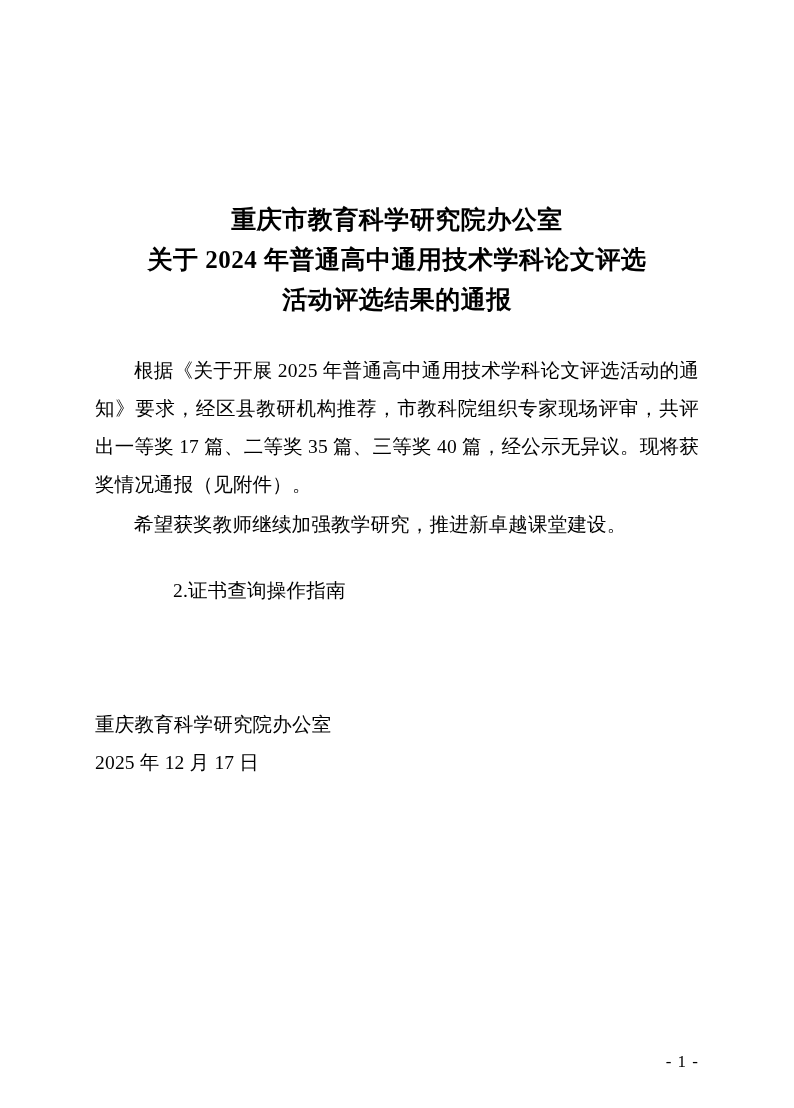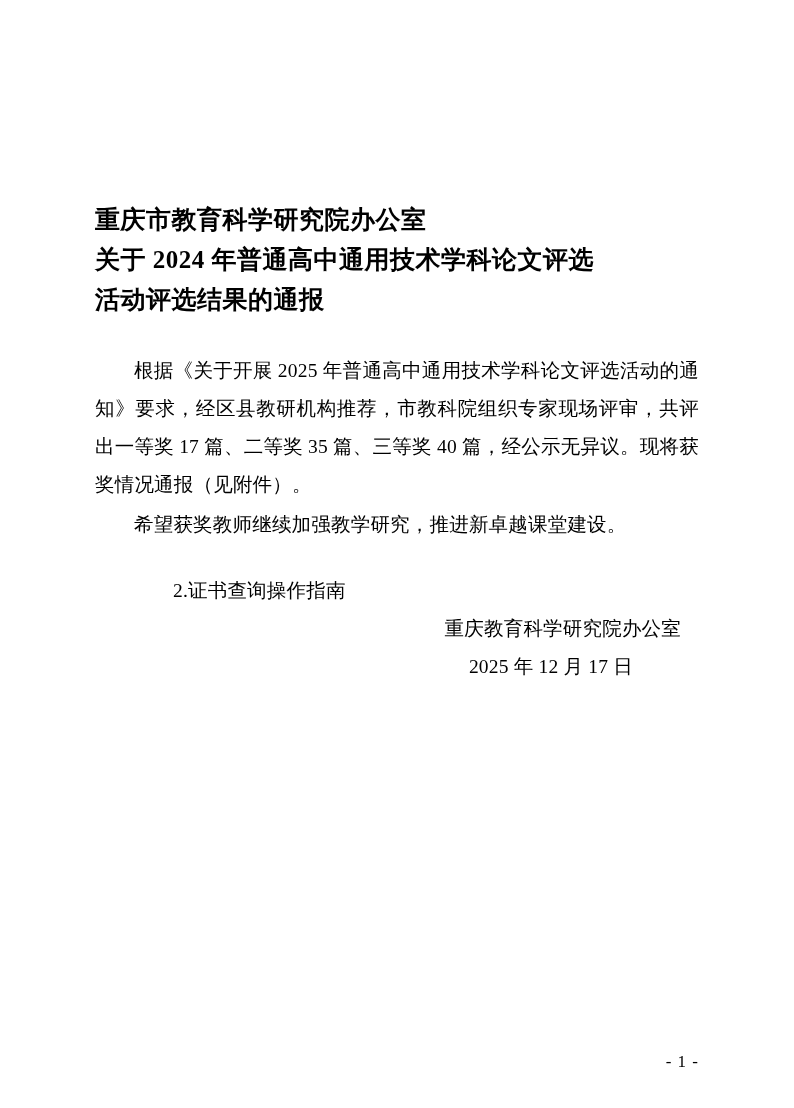--- a/index.html
+++ b/index.html
@@ -17,21 +17,21 @@
   }
   .page {
     position: relative;
     width: 794px;
     height: 1108px;
     box-sizing: border-box;
     padding: 0 95px;
   }
   .title-block {
     padding-top: 200px;
-    text-align: left;
+    text-align: center;
   }
   .title-line {
     font-size: 25px;
     font-weight: bold;
     line-height: 40px;
     letter-spacing: 0.5px;
     color: #000;
   }
   .body-block {
     margin-top: 32px;
@@ -55,21 +55,21 @@
     margin: 0;
     font-size: 19.5px;
     line-height: 38px;
     text-indent: 2em;
     letter-spacing: 0.2px;
   }
   p.attach.sub {
     text-indent: 4em;
   }
   .sign-block {
-    text-align: right;
+    margin-top: 96px;
     padding-right: 18px;
   }
   .sign-line {
     font-size: 19.5px;
     line-height: 38px;
     letter-spacing: 0.2px;
   }
   .sign-line.date {
     padding-right: 48px;
   }

